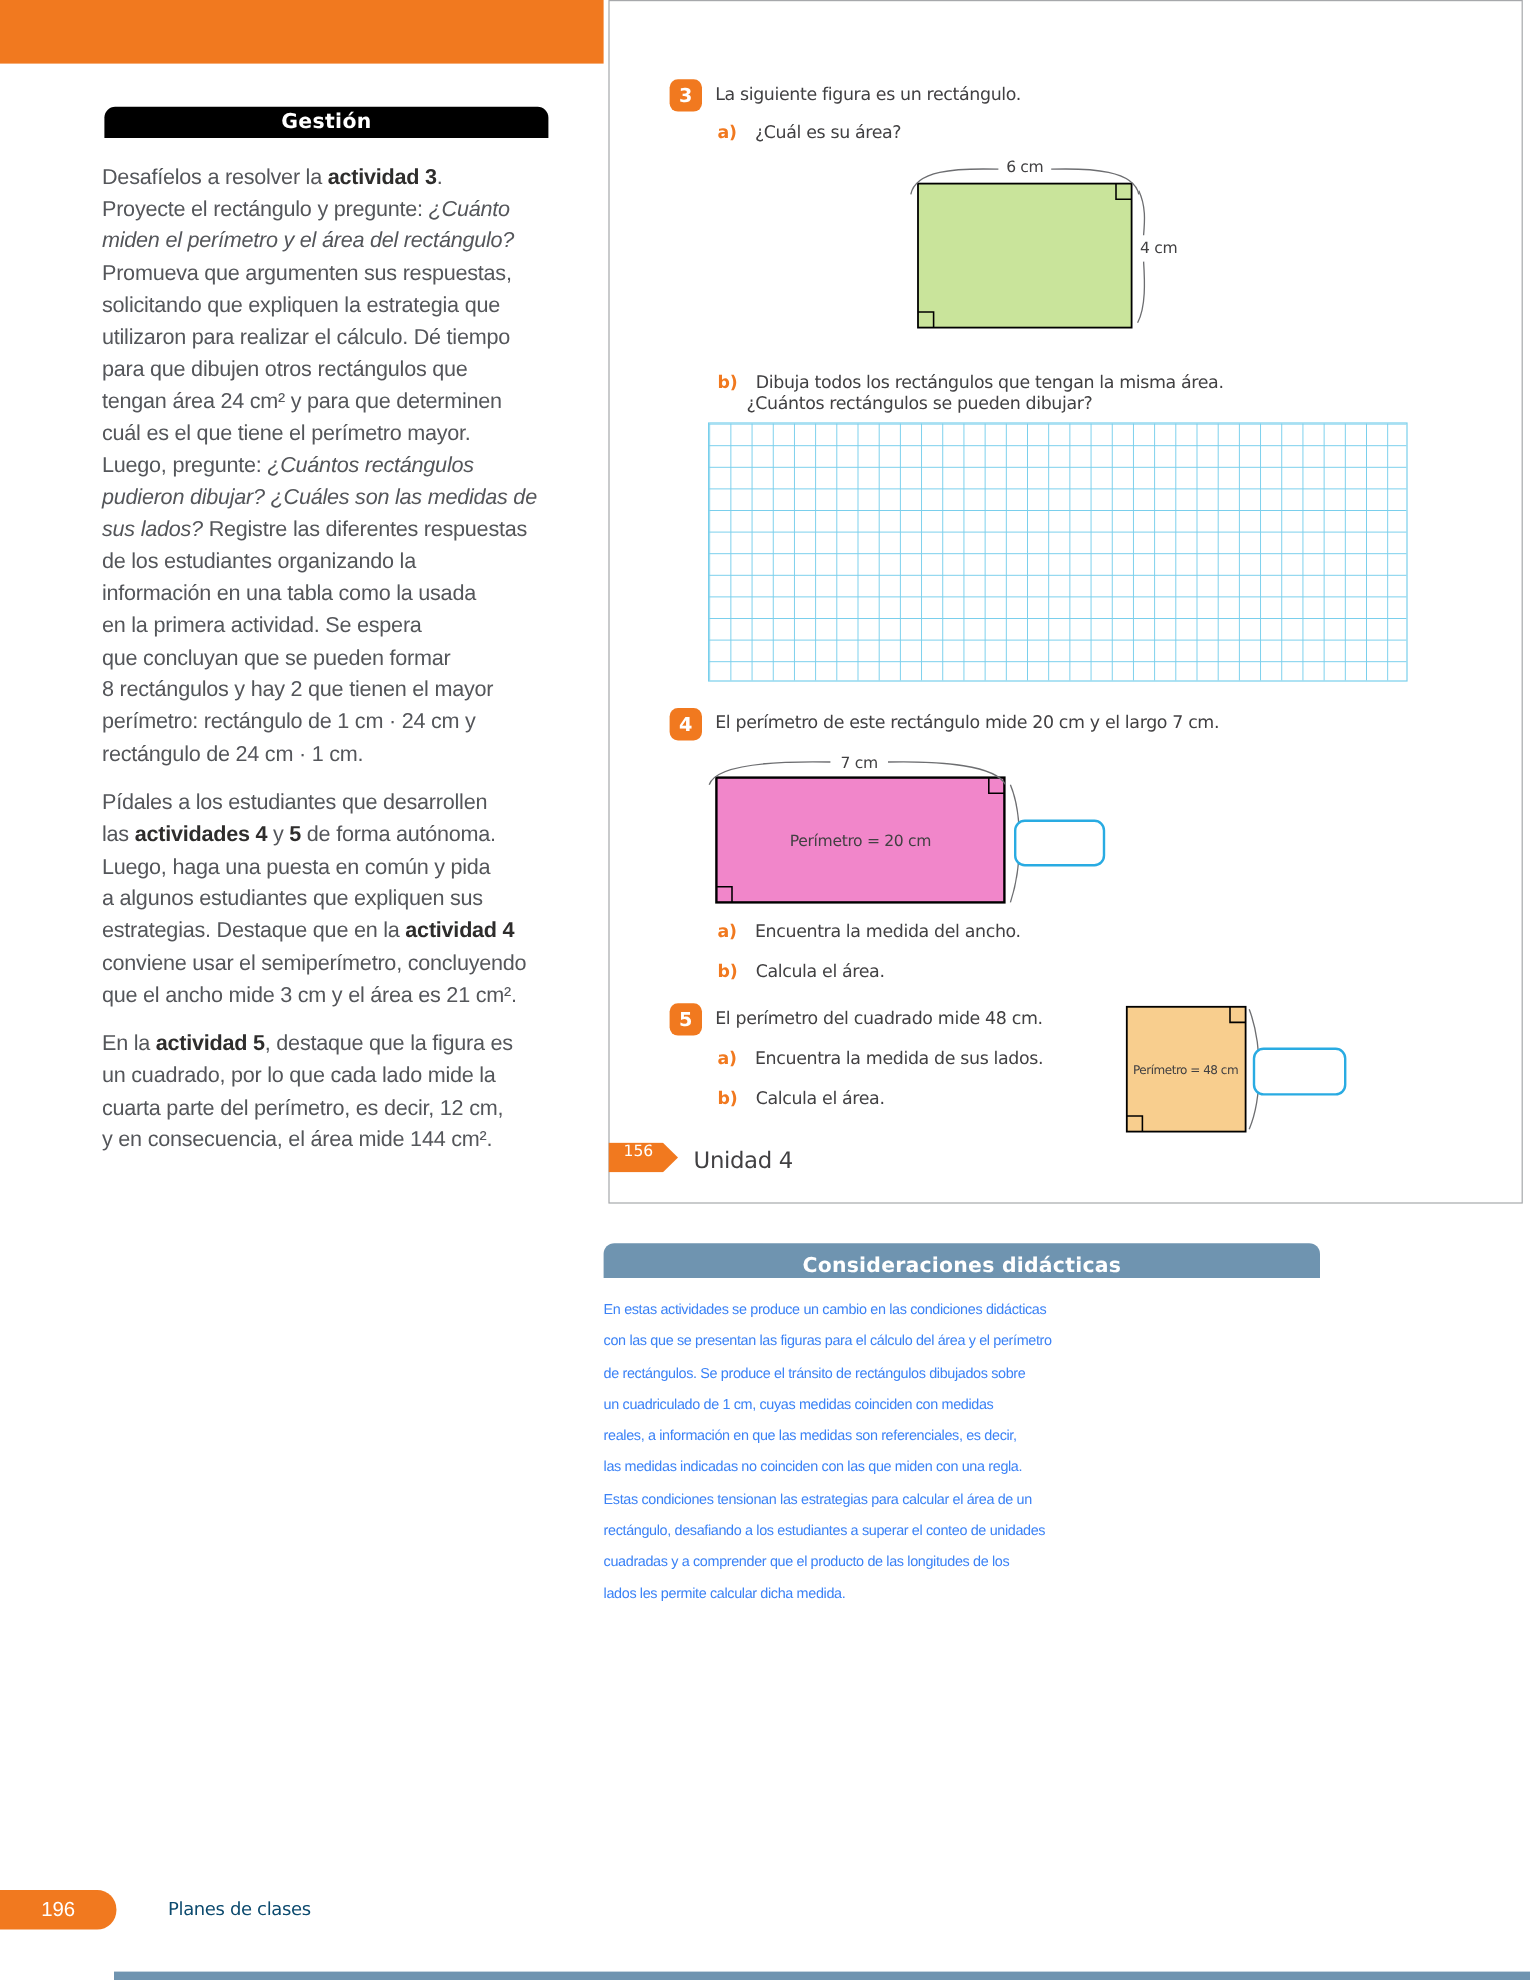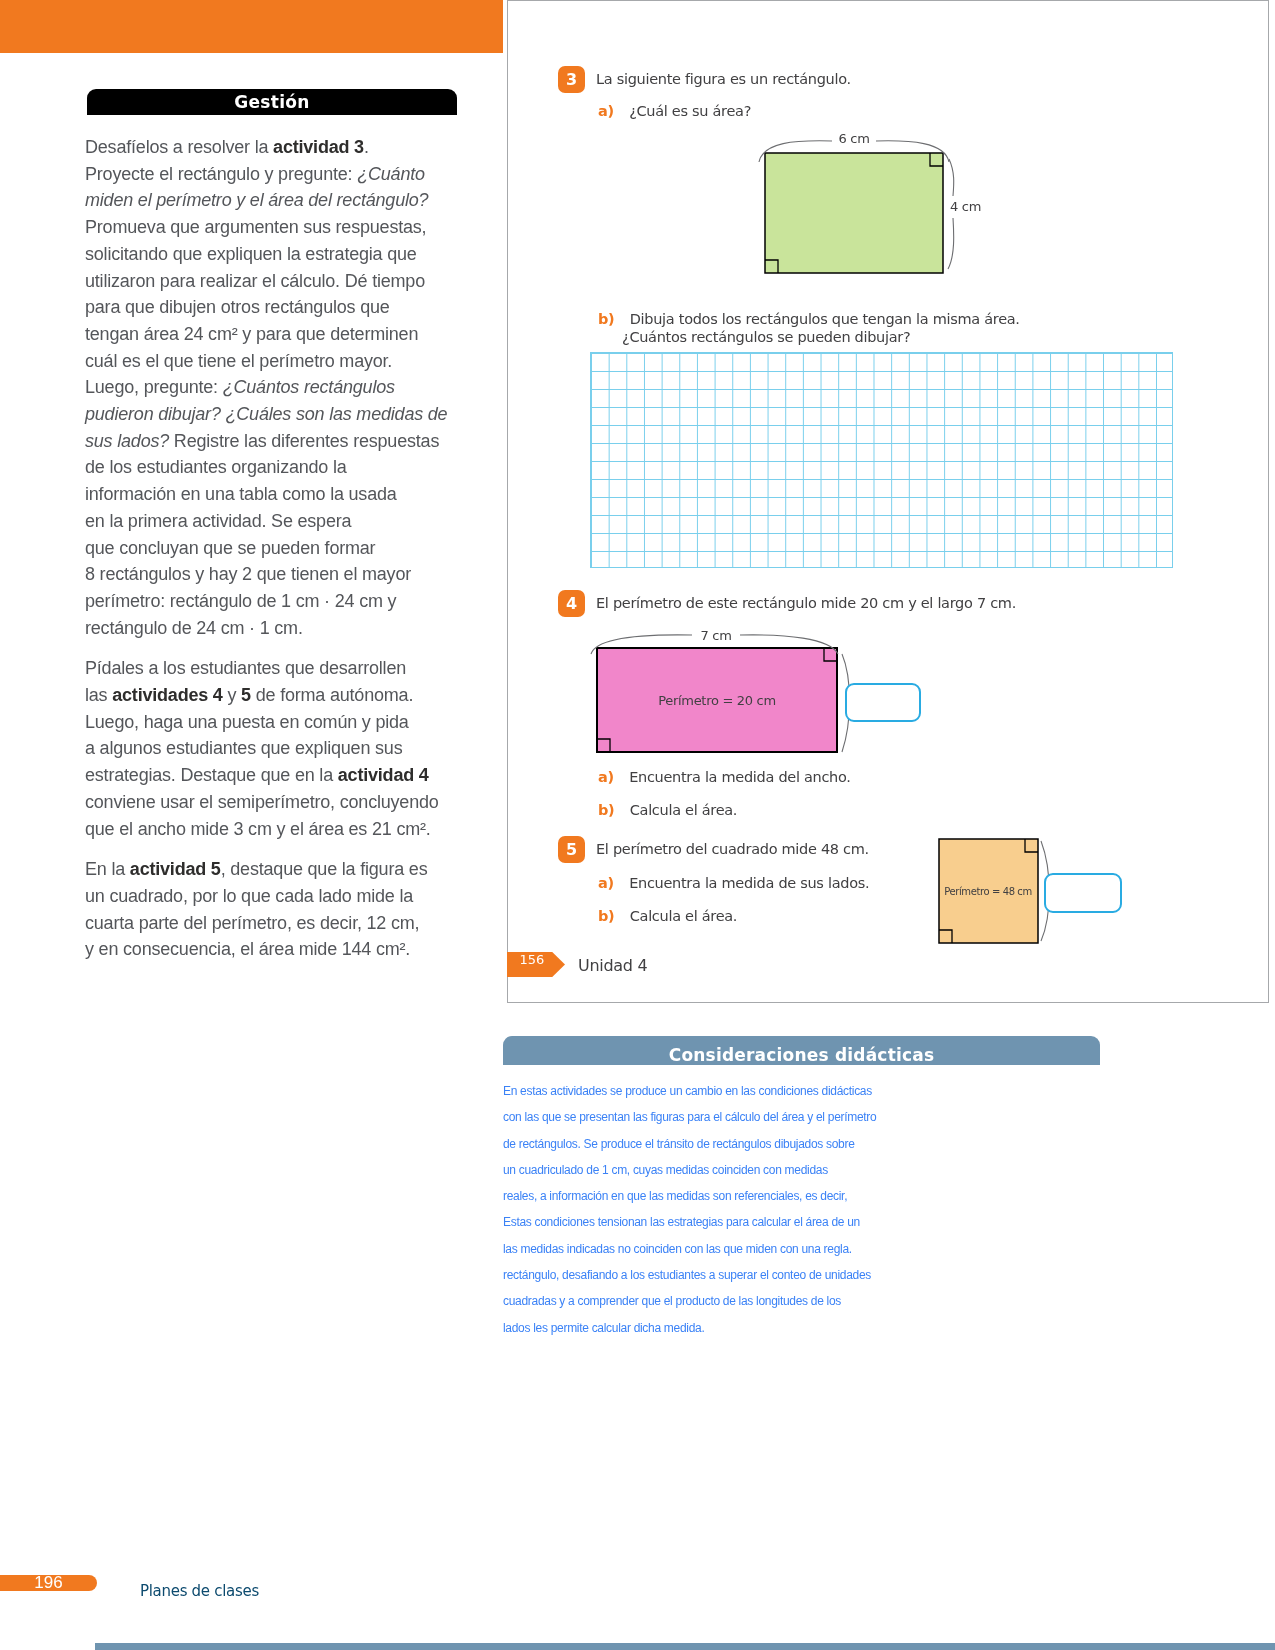--- a/index.html
+++ b/index.html
@@ -49,31 +49,31 @@
   .inner-label{font-family:"DejaVu Sans",sans-serif;font-size:13px;fill:#414042;letter-spacing:-0.3px;}
   .inner-label-sm{font-family:"DejaVu Sans",sans-serif;font-size:10px;fill:#414042;letter-spacing:-0.4px;}
 
   .answer-box{position:absolute;background:#fff;border:2.5px solid #29ABE2;border-radius:9px;}
 
   .pagefoot-badge{position:absolute;left:507px;top:952px;width:58px;height:25px;background:#F1791F;
     clip-path:polygon(0 0,78% 0,100% 50%,78% 100%,0 100%);color:#fff;
     font-family:"DejaVu Sans",sans-serif;font-size:13px;display:flex;align-items:flex-start;justify-content:center;
     padding-right:8px;box-sizing:border-box;}
   .unidad-label{position:absolute;left:578px;top:956px;font-family:"DejaVu Sans",sans-serif;
-    font-size:16px;letter-spacing:-0.3px;color:#414042;white-space:nowrap;}
+    font-size:19px;letter-spacing:-0.3px;color:#414042;white-space:nowrap;}
 
   
   .consider-bar{position:absolute;left:503px;top:1036px;width:597px;height:29px;background:#6F94B0;
     border-radius:9px 9px 0 0;color:#fff;display:flex;align-items:flex-end;justify-content:center;
     font-family:"DejaVu Sans",sans-serif;font-weight:bold;font-size:17px;letter-spacing:.2px;}
   .consider-text{position:absolute;left:503px;top:1078px;width:640px;color:#3b82f6;
     font-size:12px;letter-spacing:-0.3px;line-height:26.3px;}
 
   
-  .foot-badge{position:absolute;left:0;top:1575px;width:97px;height:16px;background:#F1791F;
+  .foot-badge{position:absolute;left:0;top:1575px;width:97px;height:33px;background:#F1791F;
     border-radius:0 16px 16px 0;color:#fff;font-size:17px;
     display:flex;align-items:center;justify-content:center;}
   .foot-label{position:absolute;left:140px;top:1582px;font-family:"DejaVu Sans",sans-serif;
     font-size:15px;letter-spacing:-0.3px;color:#0c4a6e;white-space:nowrap;}
 </style>
 </head>
 <body>
 
 <div class="canvas">
 
@@ -207,22 +207,22 @@
 
   <div class="consider-bar">
     <span>Consideraciones didácticas</span>
   </div>
   <div class="consider-text">
       <div class="rich-line"><span>En estas actividades se produce un cambio en las condiciones didácticas</span></div>
       <div class="rich-line"><span>con las que se presentan las figuras para el cálculo del área y el perímetro</span></div>
       <div class="rich-line"><span>de rectángulos. Se produce el tránsito de rectángulos dibujados sobre</span></div>
       <div class="rich-line"><span>un cuadriculado de 1 cm, cuyas medidas coinciden con medidas</span></div>
       <div class="rich-line"><span>reales, a información en que las medidas son referenciales, es decir,</span></div>
+      <div class="rich-line"><span>las medidas indicadas no coinciden con las que miden con una regla.</span></div>
       <div class="rich-line"><span>Estas condiciones tensionan las estrategias para calcular el área de un</span></div>
-      <div class="rich-line"><span>las medidas indicadas no coinciden con las que miden con una regla.</span></div>
       <div class="rich-line"><span>rectángulo, desafiando a los estudiantes a superar el conteo de unidades</span></div>
       <div class="rich-line"><span>cuadradas y a comprender que el producto de las longitudes de los</span></div>
       <div class="rich-line"><span>lados les permite calcular dicha medida.</span></div>
     </div>
 
   <div class="foot-badge">
     <span>196</span>
   </div>
   <div class="foot-label">Planes de clases</div>
   <div class="bottom-bar"></div>

